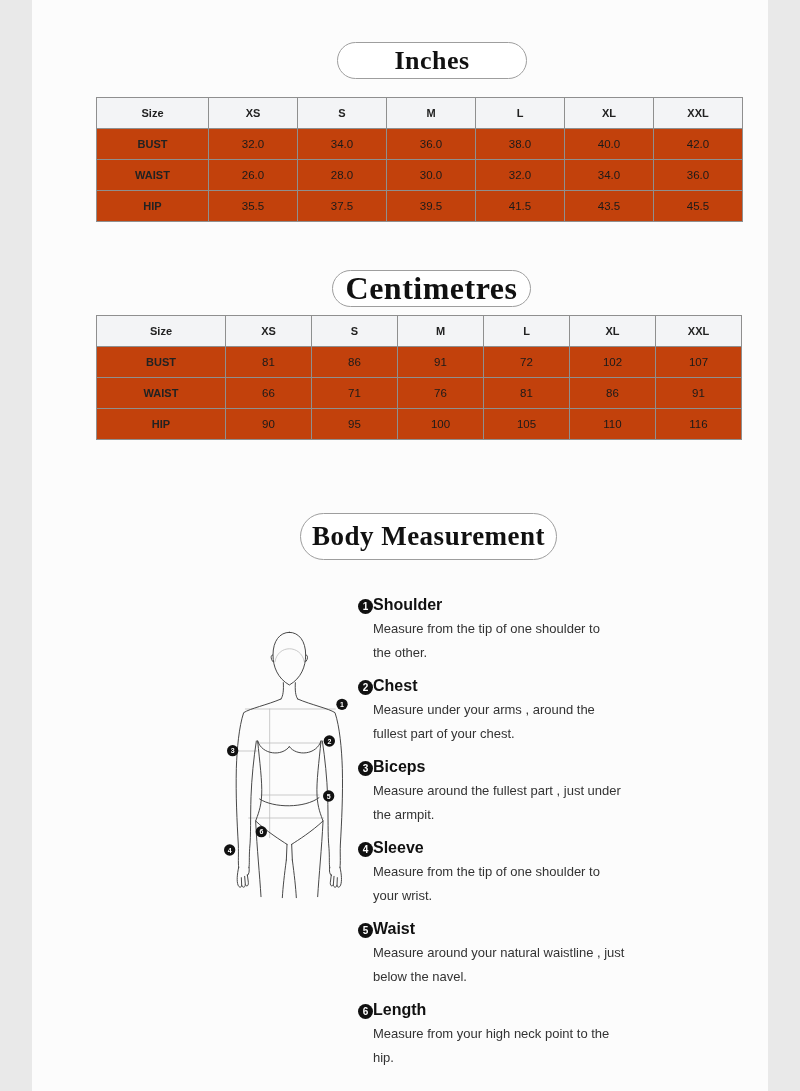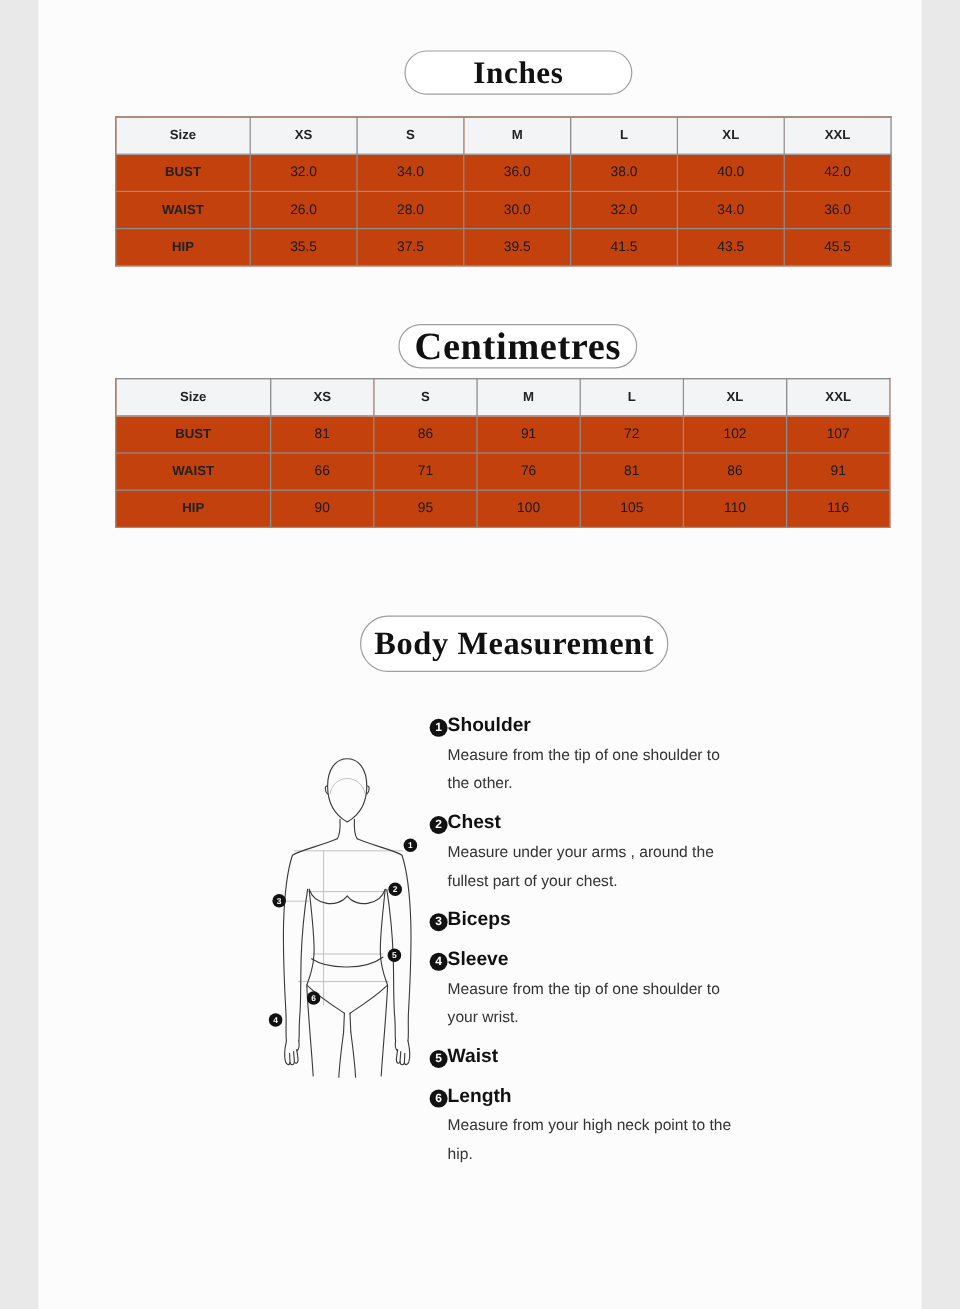--- a/index.html
+++ b/index.html
@@ -280,34 +280,38 @@
       <div class="bm-content">
         <p class="bm-title">Chest</p>
         <p class="bm-desc">Measure under your arms , around the
 fullest part of your chest.</p>
       </div>
     </div>
     <div class="bm-item">
       <div class="bm-badge">3</div>
       <div class="bm-content">
         <p class="bm-title">Biceps</p>
+        <p class="bm-desc">Measure around the fullest part , just under
+the armpit.</p>
       </div>
     </div>
     <div class="bm-item">
       <div class="bm-badge">4</div>
       <div class="bm-content">
         <p class="bm-title">Sleeve</p>
         <p class="bm-desc">Measure from the tip of one shoulder to
 your wrist.</p>
       </div>
     </div>
     <div class="bm-item">
       <div class="bm-badge">5</div>
       <div class="bm-content">
         <p class="bm-title">Waist</p>
+        <p class="bm-desc">Measure around your natural waistline , just
+below the navel.</p>
       </div>
     </div>
     <div class="bm-item">
       <div class="bm-badge">6</div>
       <div class="bm-content">
         <p class="bm-title">Length</p>
         <p class="bm-desc">Measure from your high neck point to the
 hip.</p>
       </div>
     </div>

